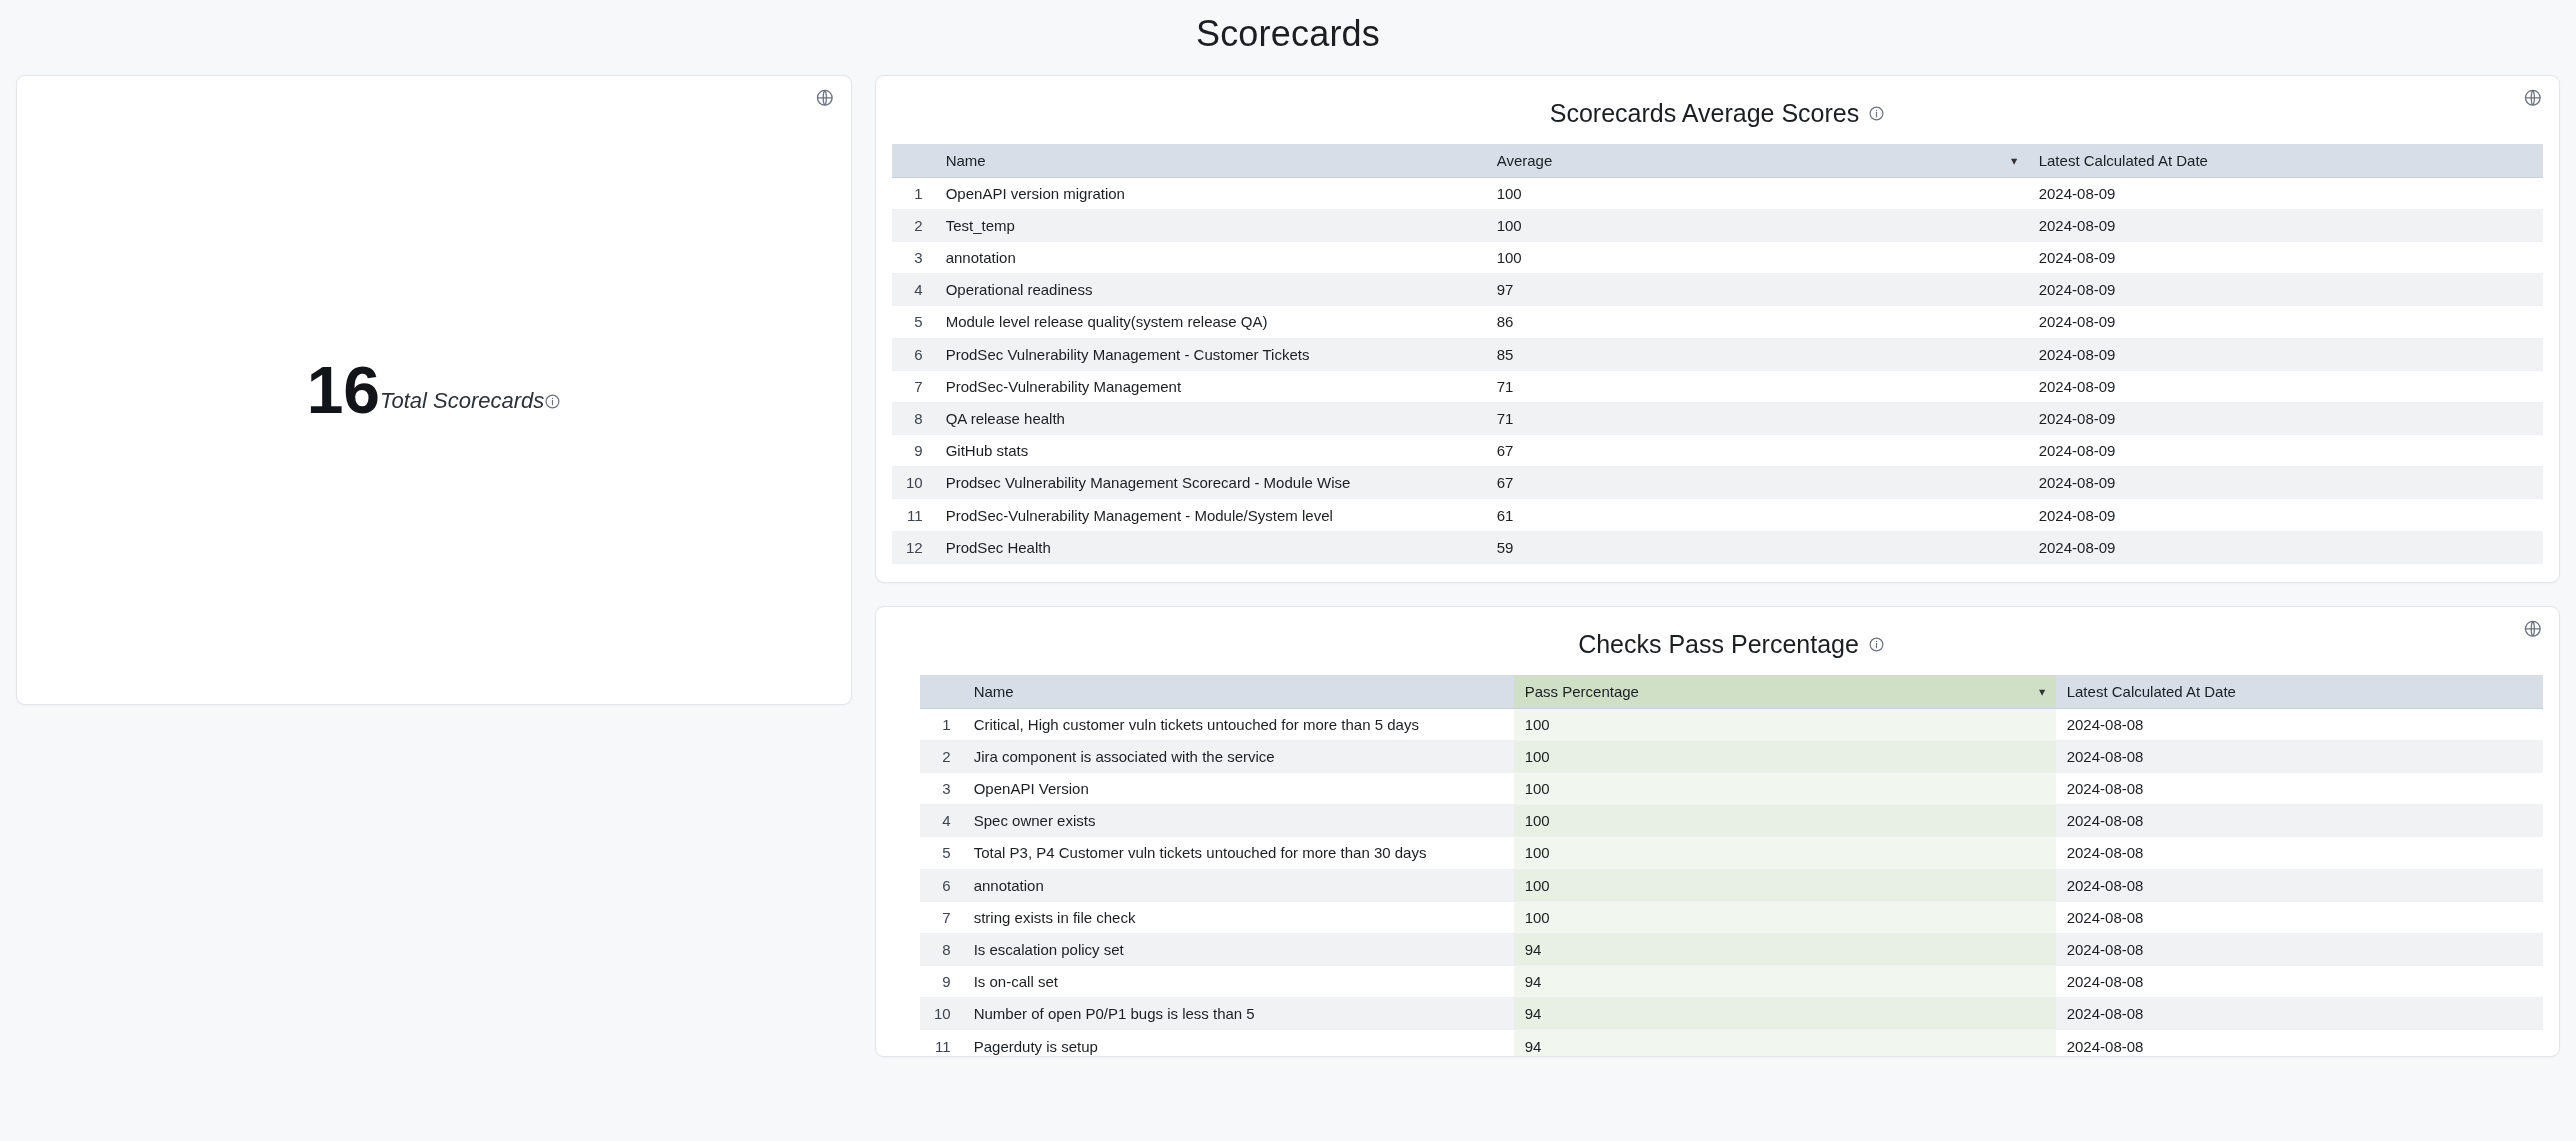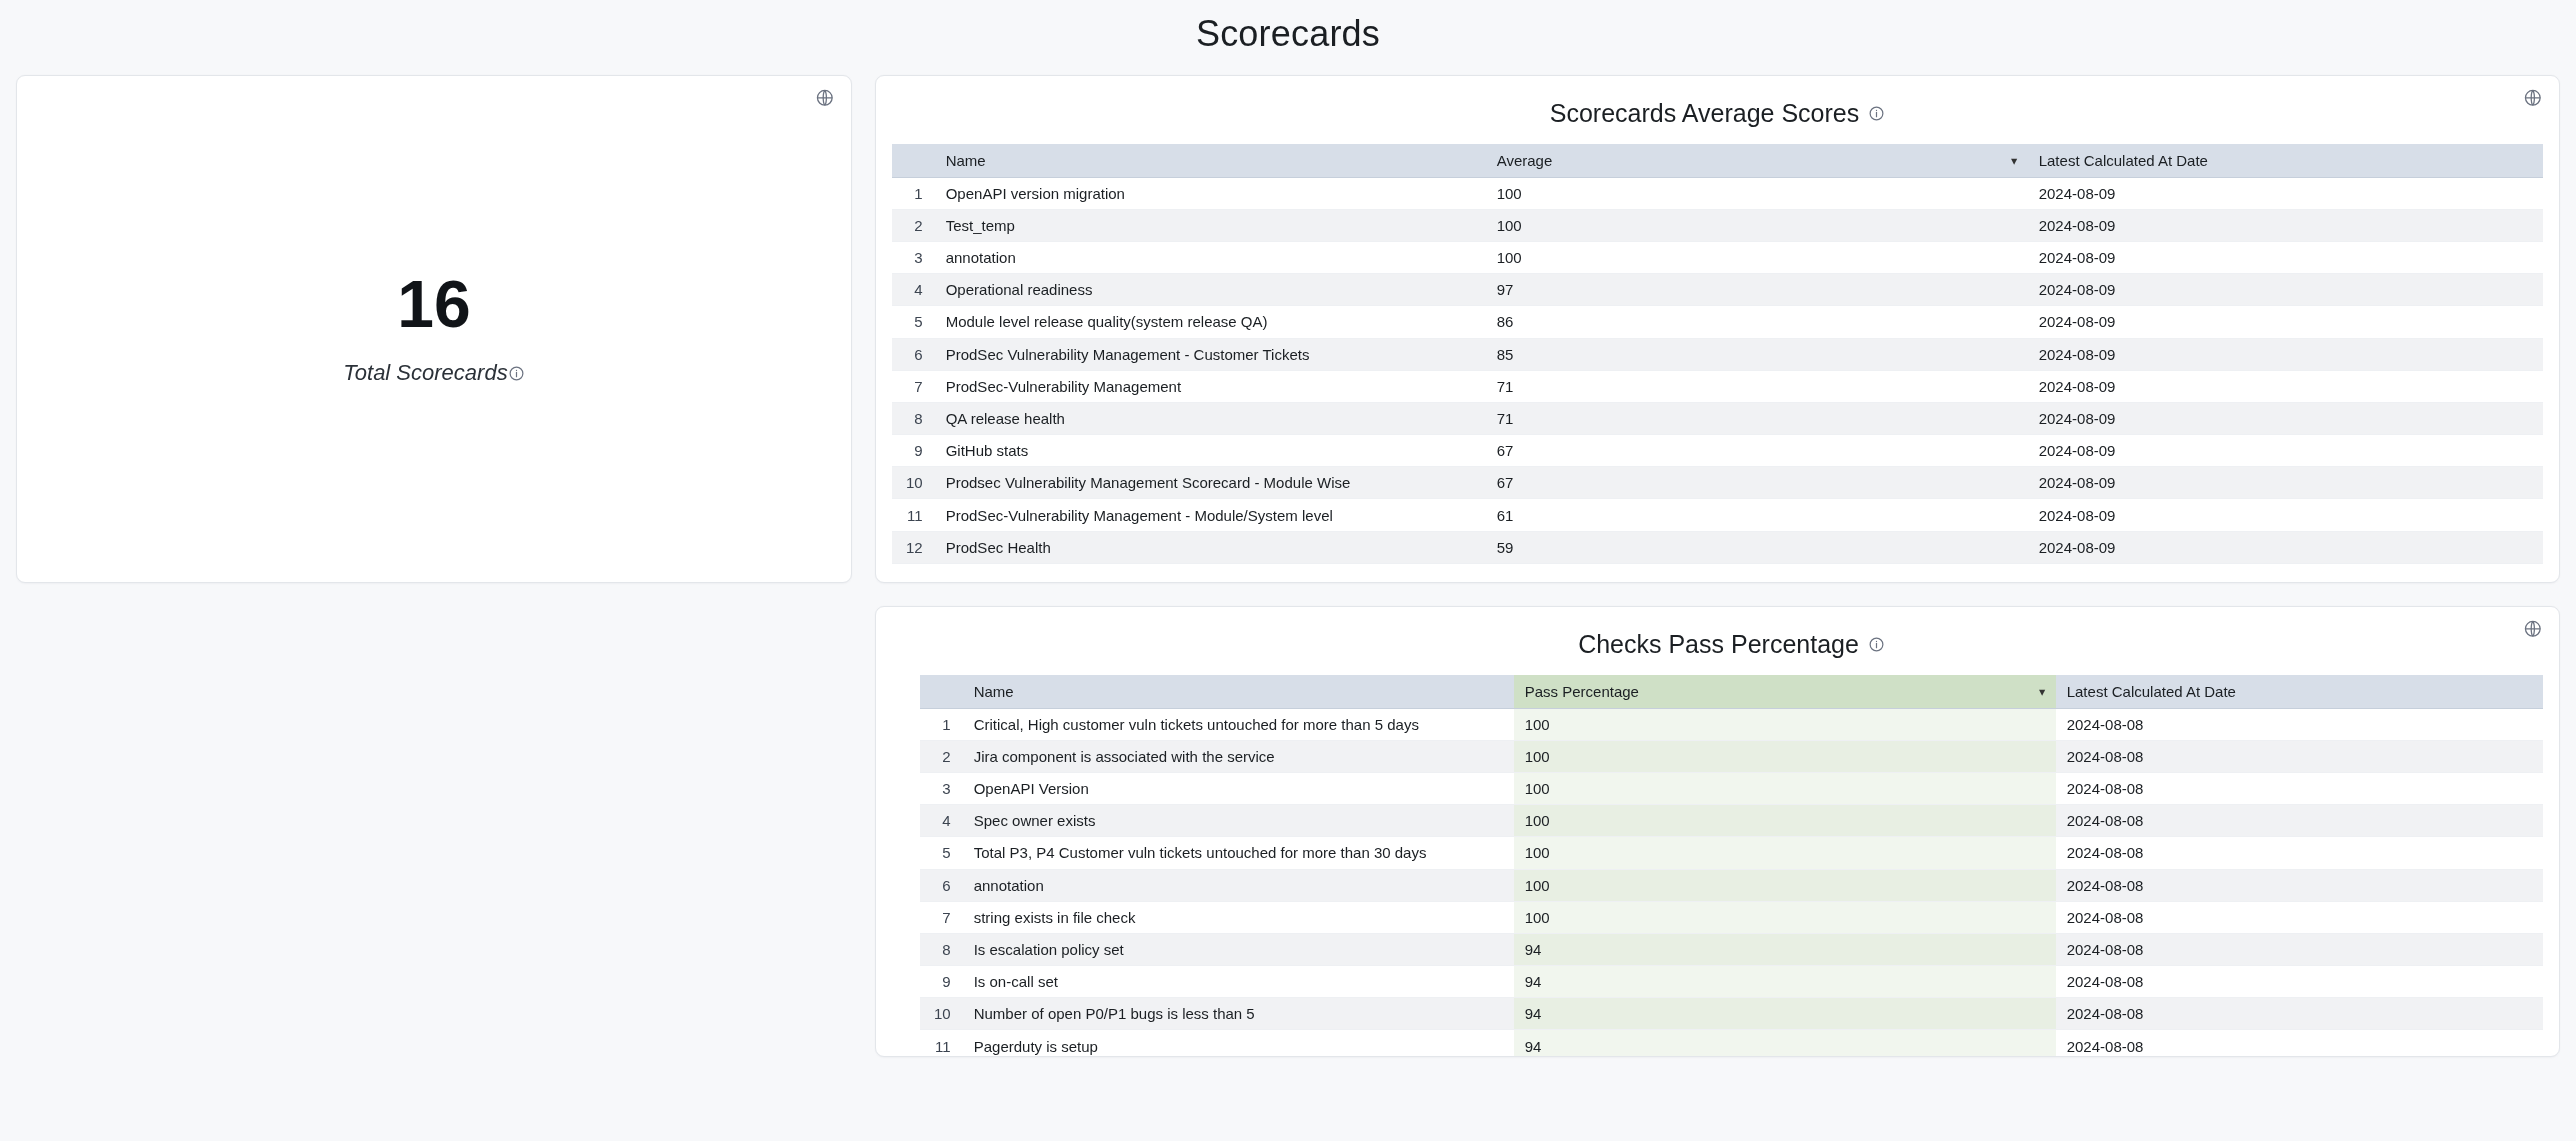--- a/index.html
+++ b/index.html
@@ -49,23 +49,23 @@
     position: absolute;
     top: 12.4px;
     right: 16px;
     width: 19.6px; height: 19.6px;
     color: #6b7280;
     cursor: pointer;
   }
   .globe-btn svg { display: block; }
 
   .stat-card {
-    height: 508px;
-    display: flex;
-    flex-direction: column;
+    height: 630px;
+    display: flex;
+    flex-direction: row;
     align-items: center;
     justify-content: center;
   }
   .stat-value {
     font-size: 66px;
     font-weight: 700;
     line-height: 1;
     color: #111418;
   }
   .stat-label-row {

